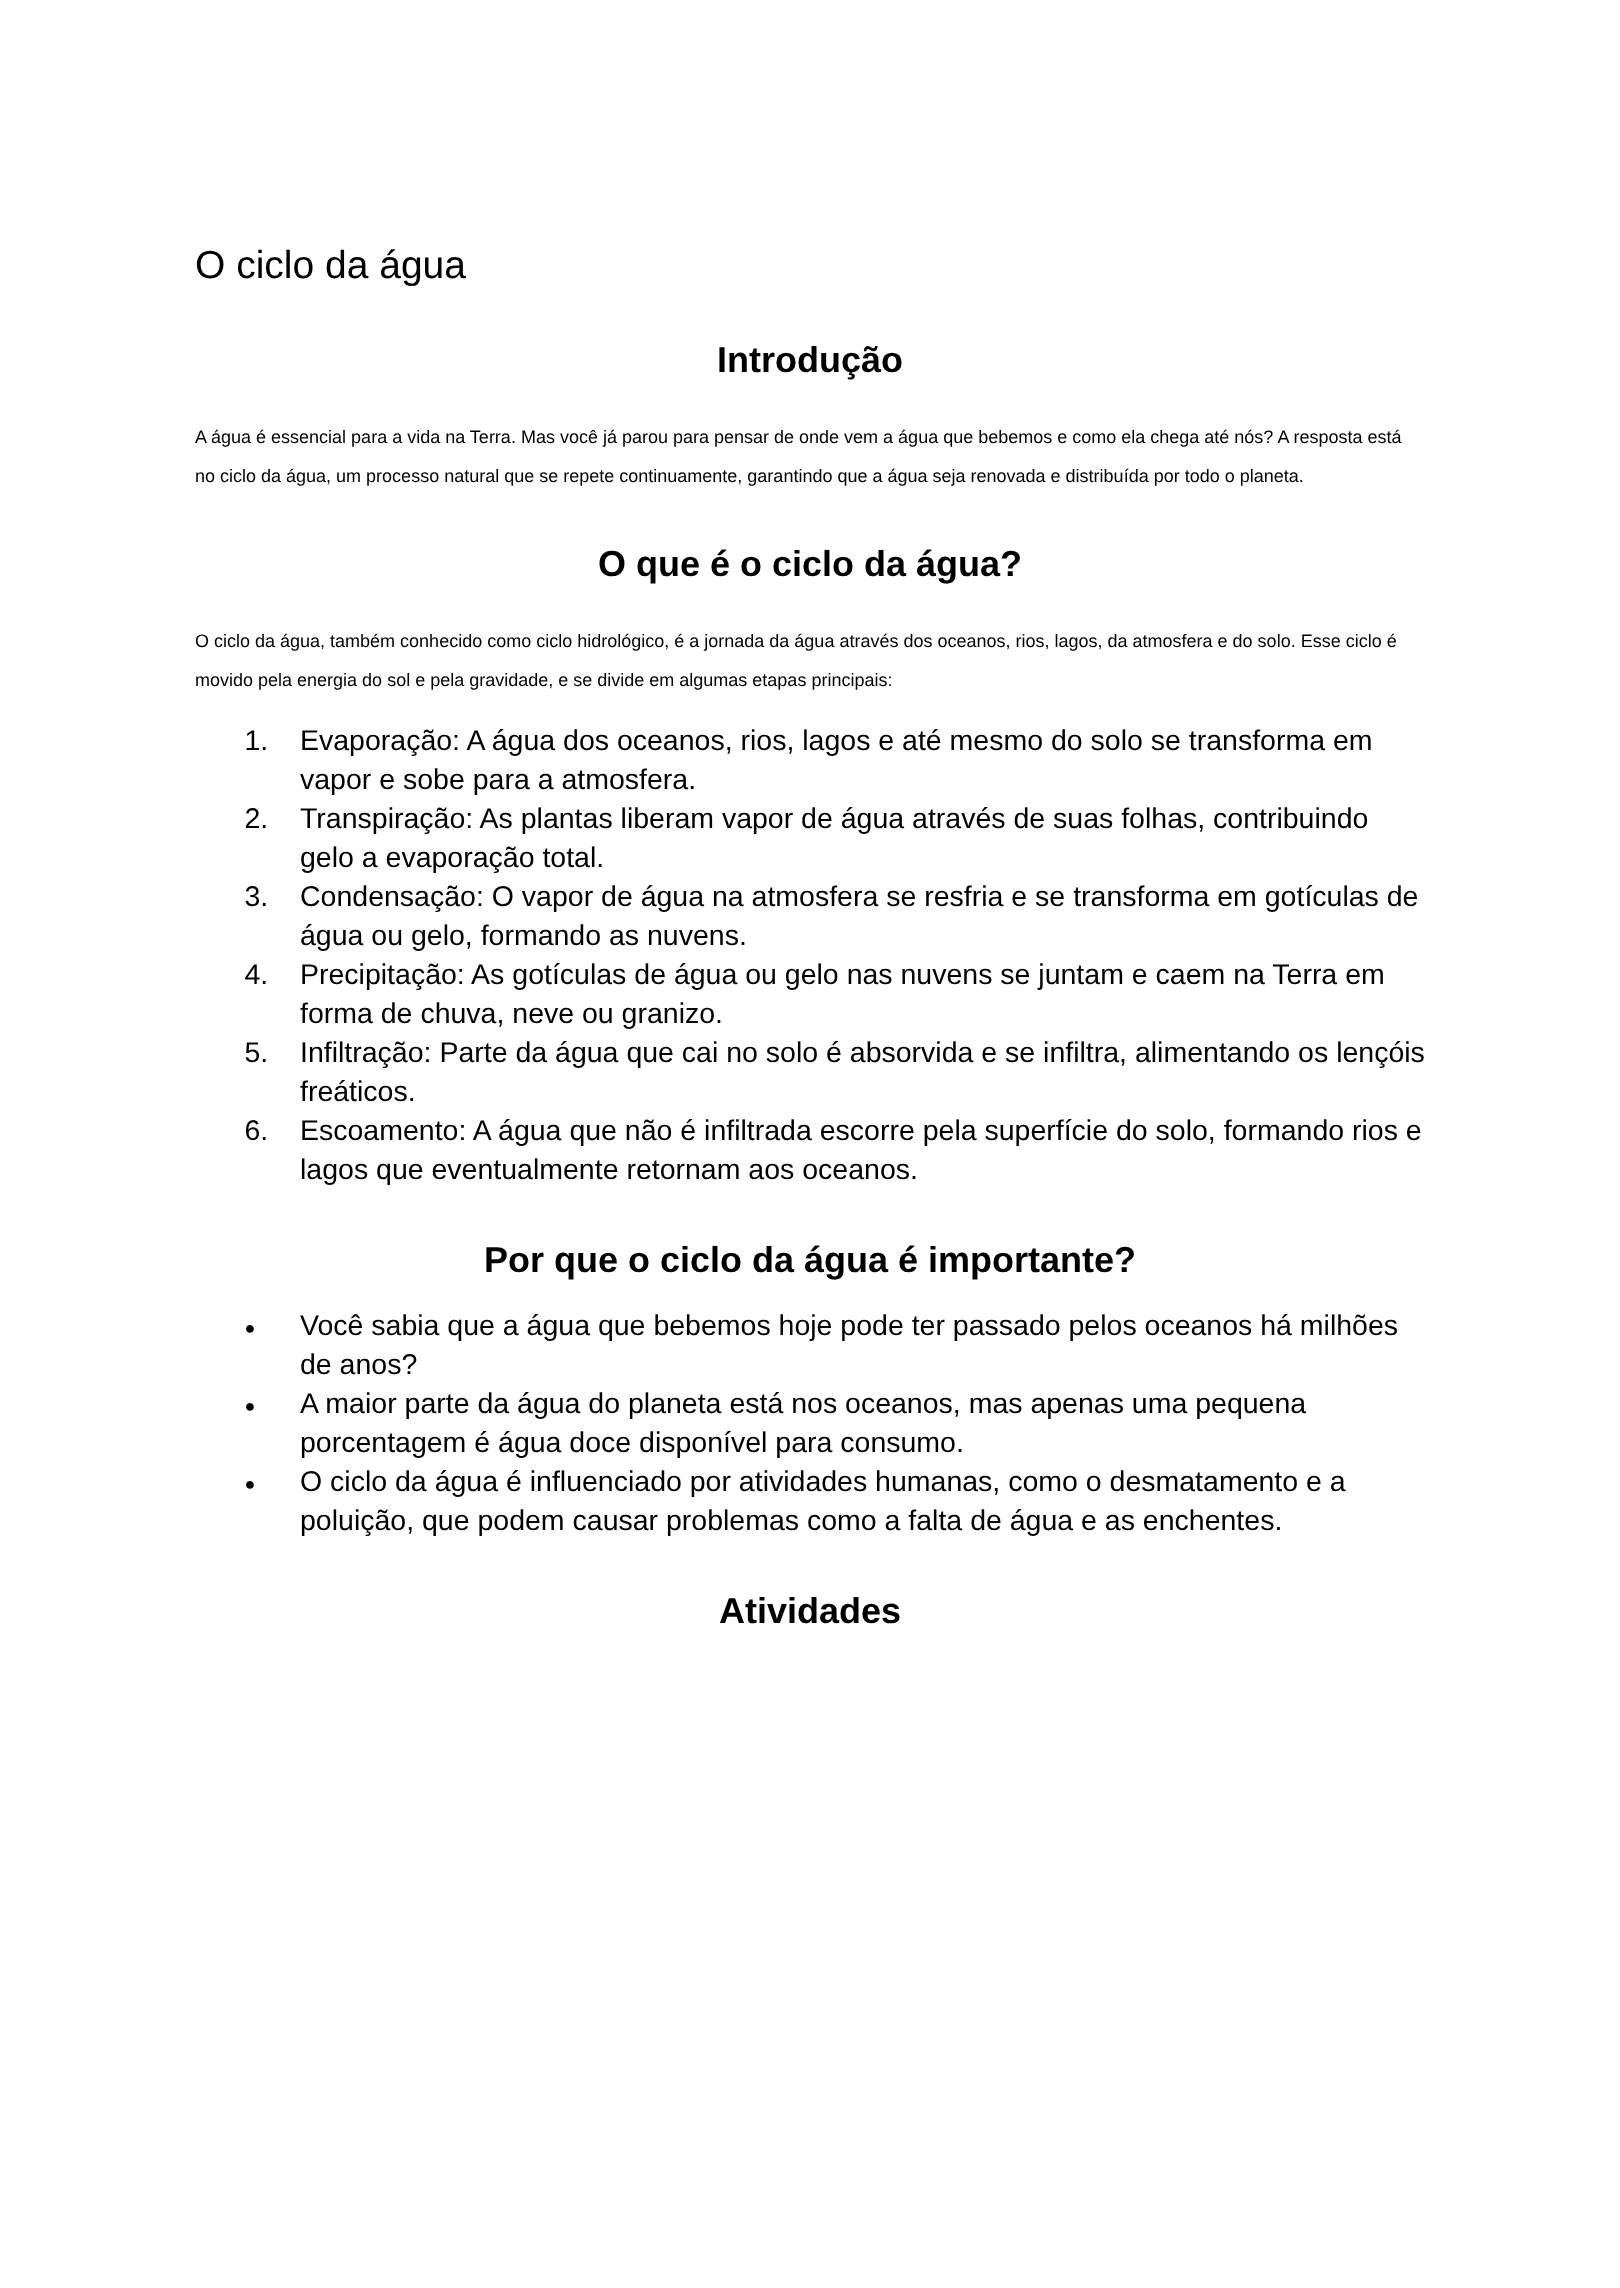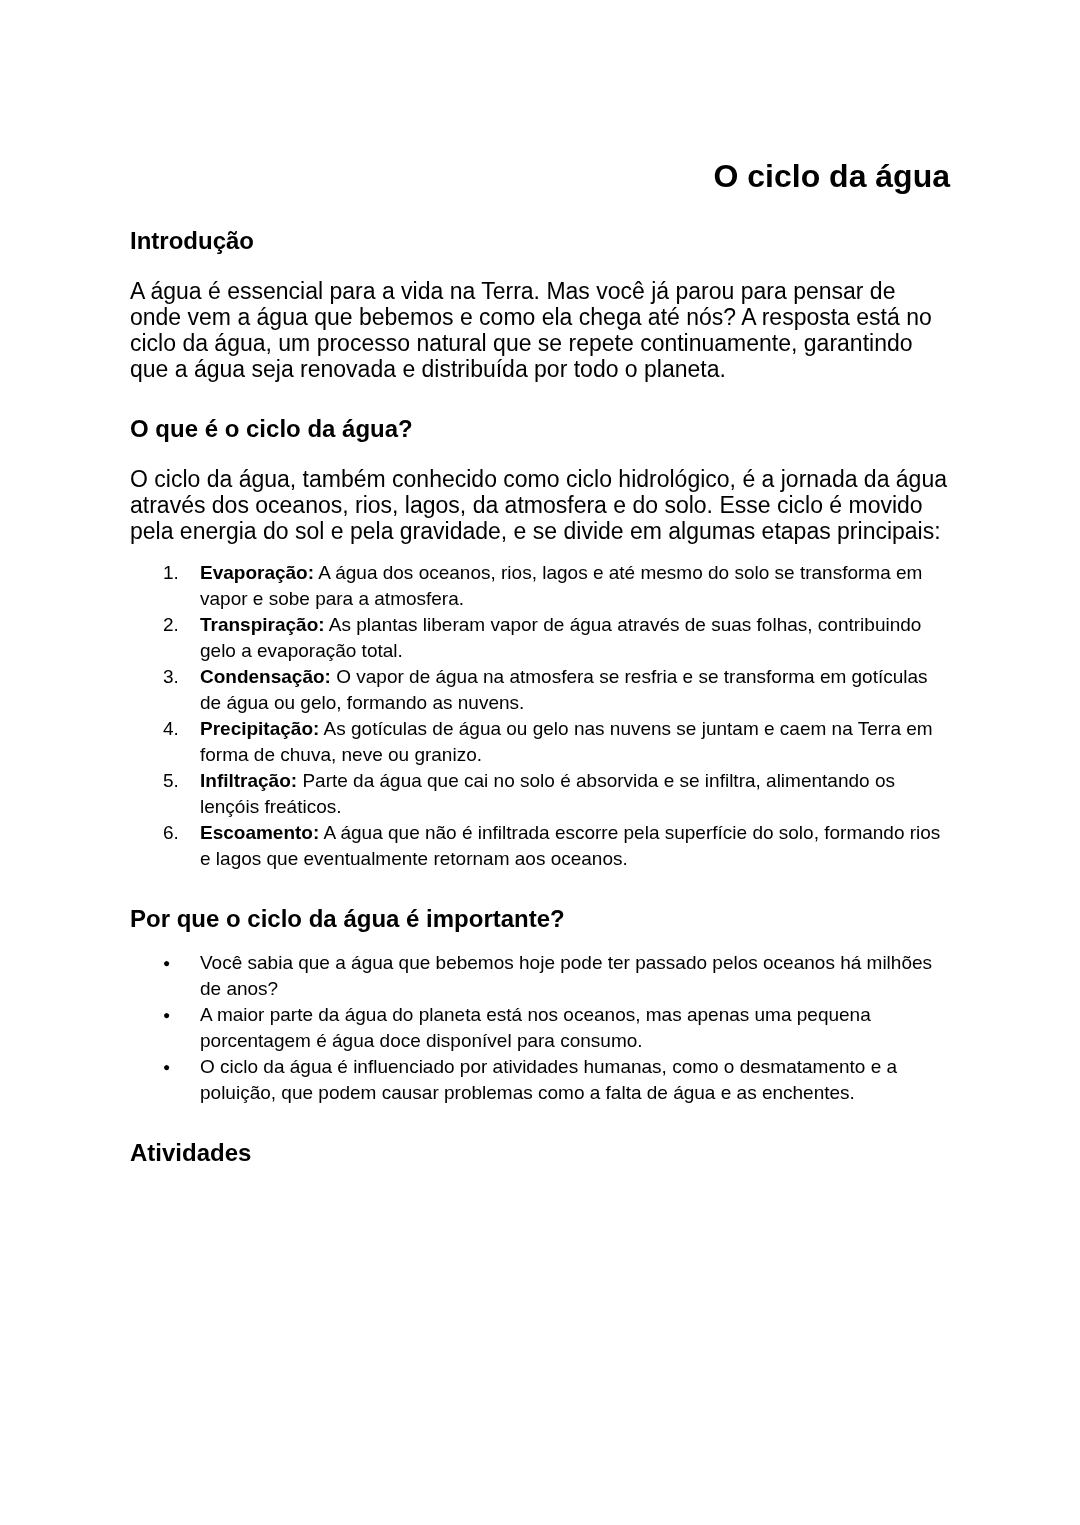--- a/index.html
+++ b/index.html
@@ -11,55 +11,56 @@
     color: #000000;
     font-family: "Liberation Sans", "DejaVu Sans", sans-serif;
     overflow: hidden;
   }
   .page {
     width: 1080px;
     height: 1525px;
     padding: 158px 130px 0 130px;
   }
   .doc-title {
-    font-size: 32px;
+    font-size: 26px;
     line-height: 36px;
-    font-weight: 700;
-    text-align: right;
+    font-weight: 400;
+    text-align: left;
     margin: 0;
   }
   .heading {
     font-size: 24px;
     line-height: 30px;
     font-weight: 700;
     margin: 32px 0 0 0;
+    text-align: center;
   }
   .para {
-    font-size: 23px;
+    font-size: 12px;
     line-height: 26px;
     margin: 22px 0 0 0;
   }
   .list {
     margin: 16px 0 0 0;
     font-size: 19px;
     line-height: 26px;
   }
   .row {
     display: flex;
     padding-left: 33px;
   }
   .marker {
     flex: 0 0 37px;
   }
   .marker.bullet {
     font-size: 12px;
     line-height: 26px;
   }
   .content { flex: 1; }
-  .term { font-weight: 700; }
+  .term { font-weight: 400; }
 </style>
 </head>
 <body>
 
 <div class="page">
 
   <h1 class="doc-title">O ciclo da água</h1>
 
   <h2 class="heading">Introdução</h2>
   <p class="para">A água é essencial para a vida na Terra. Mas você já parou para pensar de onde vem a água que bebemos e como ela chega até nós? A resposta está no ciclo da água, um processo natural que se repete continuamente, garantindo que a água seja renovada e distribuída por todo o planeta.</p>

